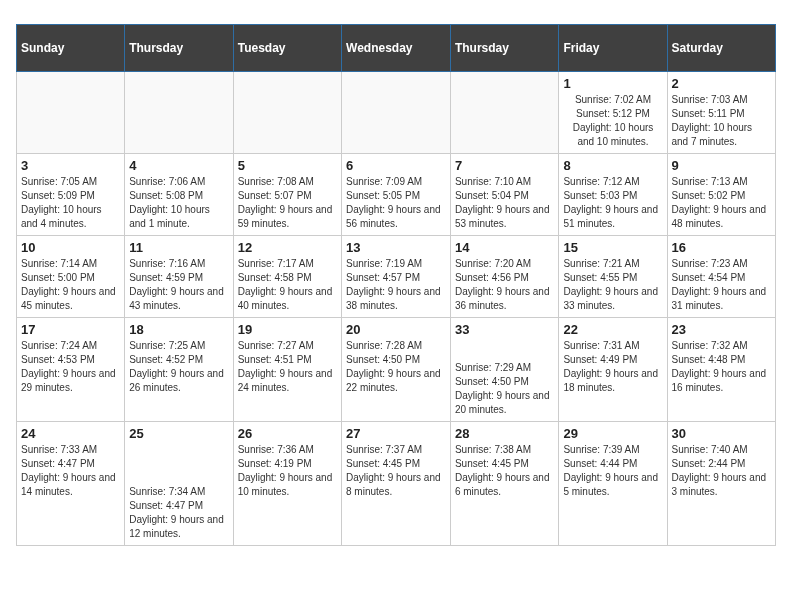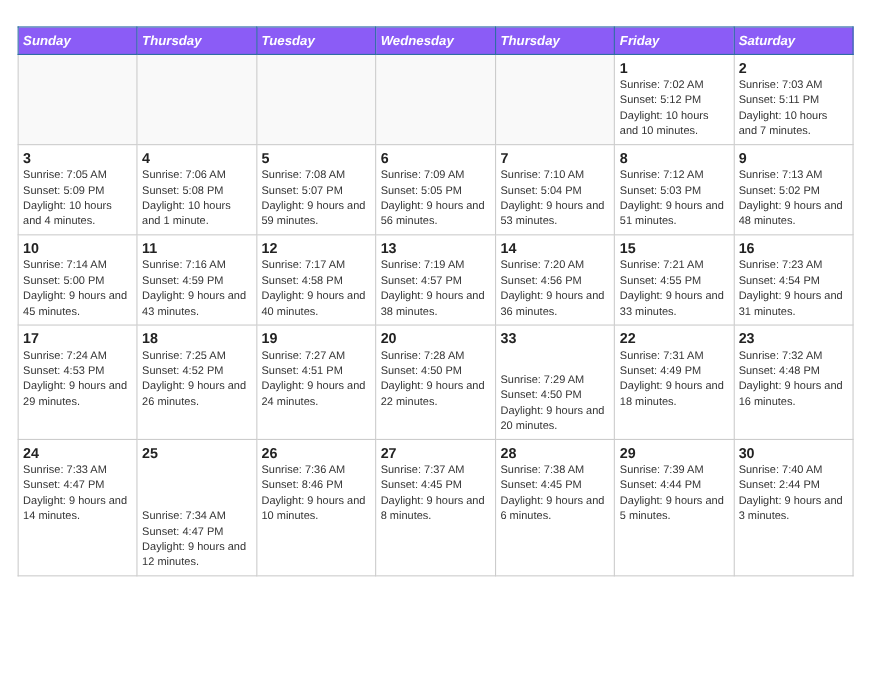--- a/index.html
+++ b/index.html
@@ -43,28 +43,27 @@
     .calendar-subtitle {
       font-size: 15px;
       color: #555;
     }
     .calendar-table {
       width: 100%;
       border-collapse: collapse;
       font-size: 11px;
     }
     .calendar-table th {
-      background: #8b5cf6;
+      background: #404040;
       color: #fff;
-      padding: 5px 4px;
+      padding: 16px 4px;
       text-align: left;
       font-size: 12px;
       font-weight: bold;
       border: 1px solid #2e6da4;
-      font-style: italic;
     }
     .calendar-table td {
       border: 1px solid #ccc;
       vertical-align: top;
       padding: 4px;
       width: 110px;
       min-height: 80px;
       height: 80px;
     }
     .calendar-table td.empty {
@@ -108,21 +107,21 @@
   </thead>
   <tbody id="calendar-body">
   <tr>
         <td class="empty"></td>
         <td class="empty"></td>
         <td class="empty"></td>
         <td class="empty"></td>
         <td class="empty"></td>
         <td class="has-data">
           <div class="day-number">1</div>
-          <div class="day-info" style="white-space: pre-line;">Sunrise: 7:02 AM
+          <div class="day-info" style="white-space: pre-line; text-align: center;">Sunrise: 7:02 AM
 Sunset: 5:12 PM
 Daylight: 10 hours and 10 minutes.</div>
         </td>
         <td class="has-data">
           <div class="day-number">2</div>
           <div class="day-info" style="white-space: pre-line;">Sunrise: 7:03 AM
 Sunset: 5:11 PM
 Daylight: 10 hours and 7 minutes.</div>
         </td>
       </tr>
@@ -267,21 +266,21 @@
         </td>
         <td class="has-data">
           <div class="day-number">25</div>
           <div class="day-info" style="white-space: pre-line; margin-top: 44px;">Sunrise: 7:34 AM
 Sunset: 4:47 PM
 Daylight: 9 hours and 12 minutes.</div>
         </td>
         <td class="has-data">
           <div class="day-number">26</div>
           <div class="day-info" style="white-space: pre-line;">Sunrise: 7:36 AM
-Sunset: 8:46 PM
+Sunset: 4:19 PM
 Daylight: 9 hours and 10 minutes.</div>
         </td>
         <td class="has-data">
           <div class="day-number">27</div>
           <div class="day-info" style="white-space: pre-line;">Sunrise: 7:37 AM
 Sunset: 4:45 PM
 Daylight: 9 hours and 8 minutes.</div>
         </td>
         <td class="has-data">
           <div class="day-number">28</div>

